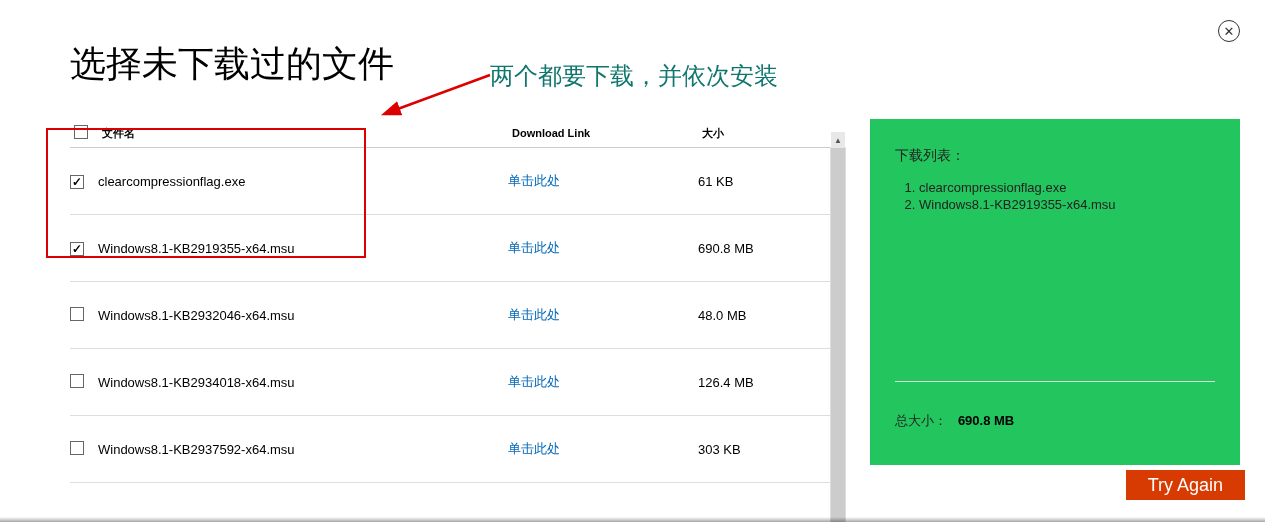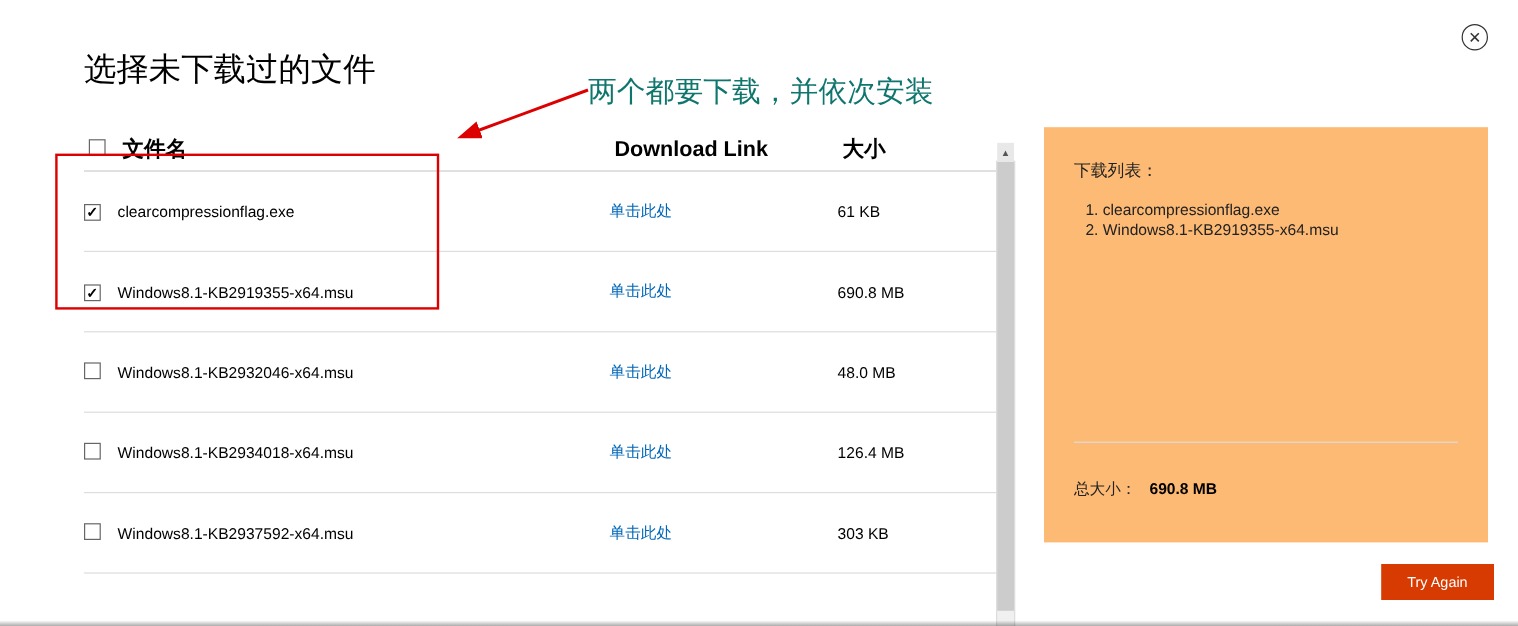--- a/index.html
+++ b/index.html
@@ -9,21 +9,21 @@
       width: 1265px;
       height: 522px;
       position: relative;
       overflow: hidden;
     }
     .container {
       padding: 40px 20px 0 70px;
       position: relative;
     }
     .page-title {
-      font-size: 27px;
+      font-size: 36px;
       font-weight: 400;
       color: #000;
       margin-bottom: 30px;
     }
     .close-btn {
       position: absolute;
       top: 20px;
       right: 25px;
       width: 22px;
       height: 22px;
@@ -40,31 +40,31 @@
     .main-layout {
       display: flex;
       gap: 30px;
     }
     .left-panel {
       flex: 0 0 770px;
       position: relative;
     }
     .right-panel {
       flex: 0 0 370px;
-      background: #fdba74;
+      background: #22c55e;
       padding: 28px 25px;
       position: relative;
       height: 346px;
     }
     .table-header {
       display: flex;
       align-items: center;
       padding: 6px 4px;
       border-bottom: 1px solid #ccc;
-      font-size: 18px;
+      font-size: 11px;
       font-weight: bold;
     }
     .col-check { flex: 0 0 28px; }
     .col-name { flex: 0 0 410px; }
     .col-link { flex: 0 0 190px; }
     .col-size { flex: 0 0 120px; }
     .checkbox {
       width: 14px;
       height: 14px;
       border: 1px solid #666;
@@ -148,21 +148,21 @@
     .total-value { font-weight: bold; }
     .try-again-btn {
       position: absolute;
       right: 20px;
       bottom: 22px;
       height: 30px;
       padding: 0 22px;
       background: #d83b01;
       color: #fff;
       border: none;
-      font-size: 12px;
+      font-size: 18px;
       cursor: pointer;
       display: flex;
       align-items: center;
     }
     .annotation {
       position: absolute;
       top: 60px;
       left: 490px;
       color: #0f766e;
       font-size: 24px;

